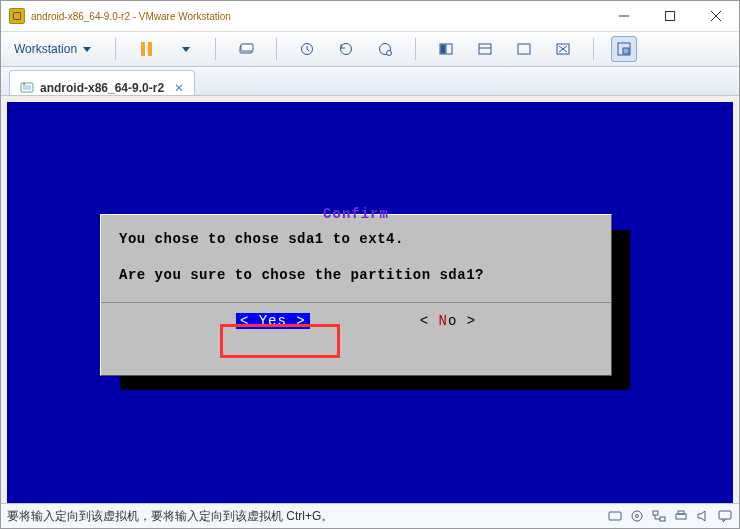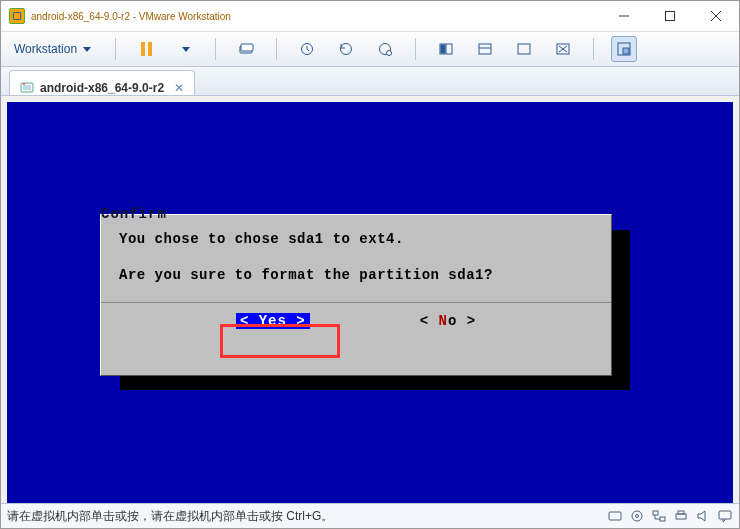--- a/index.html
+++ b/index.html
@@ -22,24 +22,24 @@
   .pause span{width:4px;height:14px;background:#f5a623;display:block}
   
   .tabstrip{height:28px;background:linear-gradient(#f4f7fb,#e4ebf4);border-bottom:1px solid #b9c7d9;display:flex;align-items:flex-end;padding:0 8px}
   .tab{height:24px;display:flex;align-items:flex-end;gap:6px;padding:0 10px;background:#fff;border:1px solid #b9c7d9;border-bottom:none;border-radius:4px 4px 0 0;font-size:12px;color:#333;font-weight:bold}
   .tab .tabicon{width:14px;height:14px}
   .tab .x{color:#5b89c0;font-weight:normal;margin-left:4px;font-size:12px}
   
   .console{flex:1;background:#0000aa;position:relative;border-left:6px solid #f0f0f0;border-right:6px solid #f0f0f0;border-top:6px solid #f0f0f0}
   .dialog-shadow{position:absolute;left:113px;top:128px;width:510px;height:160px;background:#000}
   .dialog{position:absolute;left:93px;top:112px;width:510px;height:160px;background:#c0c0c0;font-family:"Courier New",monospace;font-size:14px;font-weight:bold;color:#000;border:1.5px solid #fff;border-right-color:#555;border-bottom-color:#555}
-  .dtitle{color:#0f172a;margin-top:-9px;font-weight:bold;letter-spacing:1px}
+  .dtitle{text-align:center;color:#6d28d9;margin-top:-9px;font-weight:bold;letter-spacing:1px}
   .dbody{padding:8px 18px 0 18px;line-height:18px;letter-spacing:0.5px}
   .drow{display:flex;justify-content:center;gap:110px;margin-top:18px;border-top:1px solid #888;padding-top:10px}
-  .dbtn{font-family:"Courier New",monospace;font-size:14px;font-weight:bold;letter-spacing:1px}
+  .dbtn{font-family:"Courier New",monospace;font-size:14px;font-weight:normal;letter-spacing:1px}
   .yes{background:#0000ff;color:#fff;padding:0 4px}
   .no{color:#aa0000}
   .no .ang{color:#000}
   .highlight{position:absolute;border:3px solid #ff3030;left:213px;top:222px;width:114px;height:28px}
   
   .status{height:24px;border-top:1px solid #b9c7d9;background:#f4f7fb;display:flex;align-items:center;font-size:12px;color:#333;padding:0 6px;gap:6px}
   .status .msg{flex:1;white-space:nowrap}
   .sicon{width:16px;height:16px;display:flex;align-items:center;justify-content:center;color:#48617c}
   .tri{display:inline-block;width:0;height:0;border-left:4px solid transparent;border-right:4px solid transparent;border-top:5px solid #1a4e8a;margin-left:2px}
 </style>
@@ -155,32 +155,32 @@
     </div>
   </div>
 
   <div class="console">
     <div class="dialog-shadow"></div>
     <div class="dialog">
       <div class="dtitle">Confirm</div>
       <div class="dbody">
         <div>You chose to chose sda1 to ext4.</div>
         <div style="height:18px"></div>
-        <div>Are you sure to format the partition sda1?</div>
+        <div>Are you sure to chose the partition sda1?</div>
       </div>
       <div class="drow">
         <span class="dbtn yes">&lt; Yes &gt;</span>
         <span class="dbtn no"><span class="ang">&lt;  </span><span>N</span><span class="ang">o  &gt;</span></span>
       </div>
     </div>
     <div class="highlight"></div>
   </div>
 
   <div class="status">
-    <div class="msg">请在虚拟机内部单击或按，请在虚拟机内部单击或按 Ctrl+G。</div>
+    <div class="msg">要将输入定向到该虚拟机，要将输入定向到该虚拟机 Ctrl+G。</div>
     <div class="sicon">
         <svg viewBox="0 0 16 16">
           <rect x="2" y="4" width="12" height="8" rx="1" fill="none" stroke="currentColor"></rect>
         </svg>
       </div>
     <div class="sicon">
         <svg viewBox="0 0 16 16">
           <circle cx="8" cy="8" r="5" fill="none" stroke="currentColor"></circle>
           <circle cx="8" cy="8" r="1.5" fill="none" stroke="currentColor"></circle>
         </svg>

